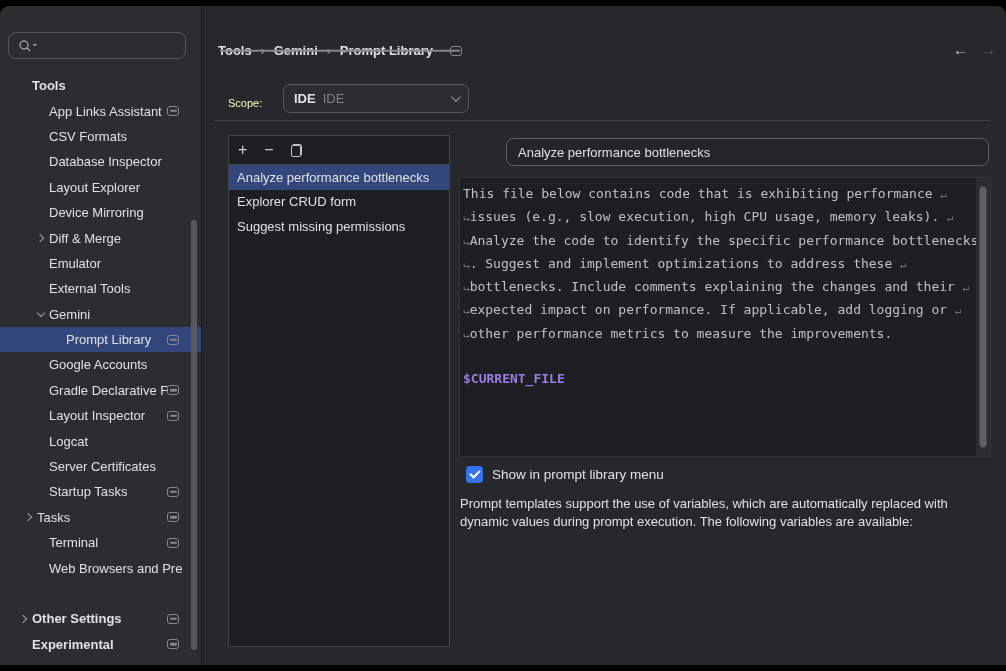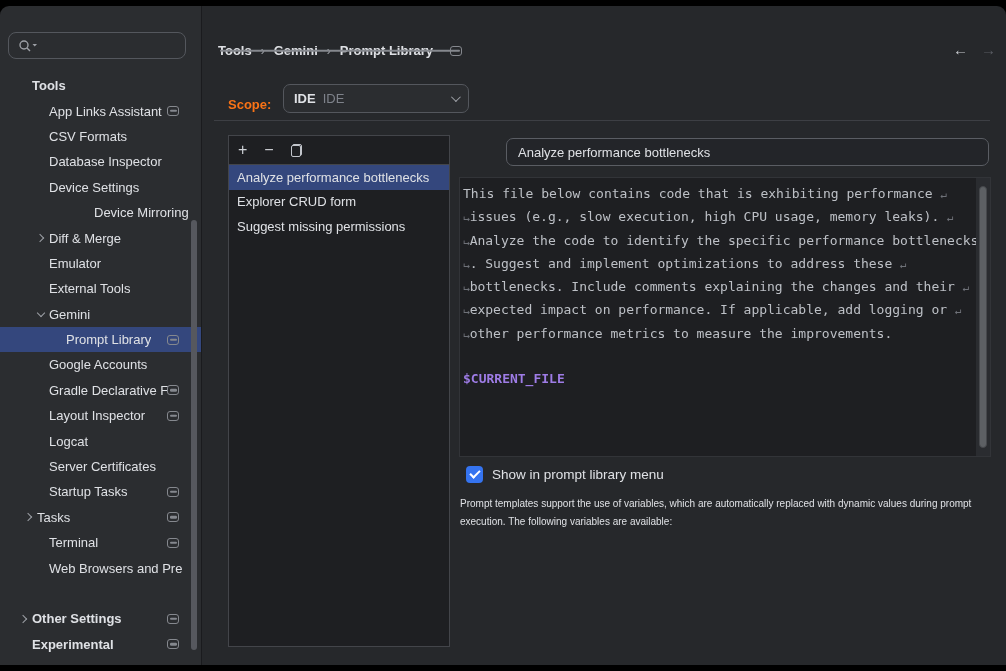--- a/index.html
+++ b/index.html
@@ -39,21 +39,21 @@
   .v-scroll { position:absolute; right:4px; top:214px; width:6px; height:430px;
     background:#56585e; border-radius:3px; }
   
   .main { flex:1; background:#26282b; position:relative; }
   .breadcrumb { position:absolute; left:16px; top:37px; display:flex; align-items:center; gap:9px;
     font-size:13px; font-weight:700; color:#dfe1e5; }
   .breadcrumb .sep { color:#9da0a6; font-weight:400; font-size:12px; }
   .breadcrumb .ide-icon.inline { position:static; transform:none; margin-left:8px; }
   .nav-arrows { position:absolute; right:10px; top:35px; display:flex; gap:13px; font-size:15px; }
   .arrow-back { color:#c9ccd1; } .arrow-fwd { color:#5a5d63; }
-  .scope-label { position:absolute; left:26px; top:91px; font-size:13px; color:#f97316;font-weight:bold; }
+  .scope-label { position:absolute; left:26px; top:91px; font-size:11px; color:#fef9c3; }
   .scope-select { position:absolute; left:81px; top:78px; width:186px; height:29px;
     border:1px solid #54575d; border-radius:7px; background:#2b2d30;
     display:flex; align-items:center; padding:0 10px; gap:7px; font-size:13px; }
   .scope-primary { color:#dfe1e5; font-weight:700; }
   .scope-secondary { color:#7e828a; }
   .scope-chev { margin-left:auto; width:7px; height:7px;
     border-right:1.4px solid #9da0a6; border-bottom:1.4px solid #9da0a6;
     transform:rotate(45deg) translateY(-2px); }
   .scope-divider { position:absolute; left:12px; right:16px; top:114px; height:1px; background:#3d3f44; }
   
@@ -84,21 +84,21 @@
   .var-text { color:#9e7ce6; font-weight:700; }
   .ed-track { position:absolute; right:0; top:0; bottom:0; width:14px; background:#2a2c30; }
   .ed-thumb { position:absolute; right:3px; top:8px; width:8px; height:262px;
     background:#5d6064; border-radius:4px; border:1px solid #46484c; }
   
   .checkbox { position:absolute; left:264px; top:460px; width:17px; height:17px;
     background:#3574f0; border-radius:4px; }
   .checkbox::after { content:""; position:absolute; left:4px; top:4px; width:8px; height:4px;
     border-left:2px solid #fff; border-bottom:2px solid #fff; transform:rotate(-45deg); }
   .checkbox-label { position:absolute; left:290px; top:461px; font-size:13.5px; color:#dfe1e5; }
-  .desc { position:absolute; left:258px; top:489px; width:537px; font-size:10px;
+  .desc { position:absolute; left:258px; top:489px; width:537px; font-size:13px;
     line-height:17.5px; color:#dfe1e5; }
   .bullets { position:absolute; left:262px; top:540px; width:537px; font-size:13.5px;
     line-height:17.5px; color:#dfe1e5; list-style:none; }
   .bullets li { padding-left:13px; position:relative; margin-bottom:3px; }
   .bullets li::before { content:"•"; position:absolute; left:0; top:0; }
   .mono-var { font-family:"DejaVu Sans Mono", monospace; font-size:12.5px; font-weight:700; }
 </style>
 </head>
 <body>
 
@@ -126,23 +126,23 @@
           <div class="trow" style="padding-left: 32px;">
             <span class="chev"></span>
             <span class="label">CSV Formats</span>
           </div>
           <div class="trow" style="padding-left: 32px;">
             <span class="chev"></span>
             <span class="label">Database Inspector</span>
           </div>
           <div class="trow" style="padding-left: 32px;">
             <span class="chev"></span>
-            <span class="label">Device Settings</span>
-          </div>
-          <div class="trow" style="padding-left: 32px; gap: 45px;">
+            <span class="label">Layout Explorer</span>
+          </div>
+          <div class="trow" style="padding-left: 32px;">
             <span class="chev"></span>
             <span class="label">Device Mirroring</span>
           </div>
           <div class="trow" style="padding-left: 32px;">
             <span class="chev right"></span>
             <span class="label">Diff &amp; Merge</span>
           </div>
           <div class="trow" style="padding-left: 32px;">
             <span class="chev"></span>
             <span class="label">Emulator</span>

